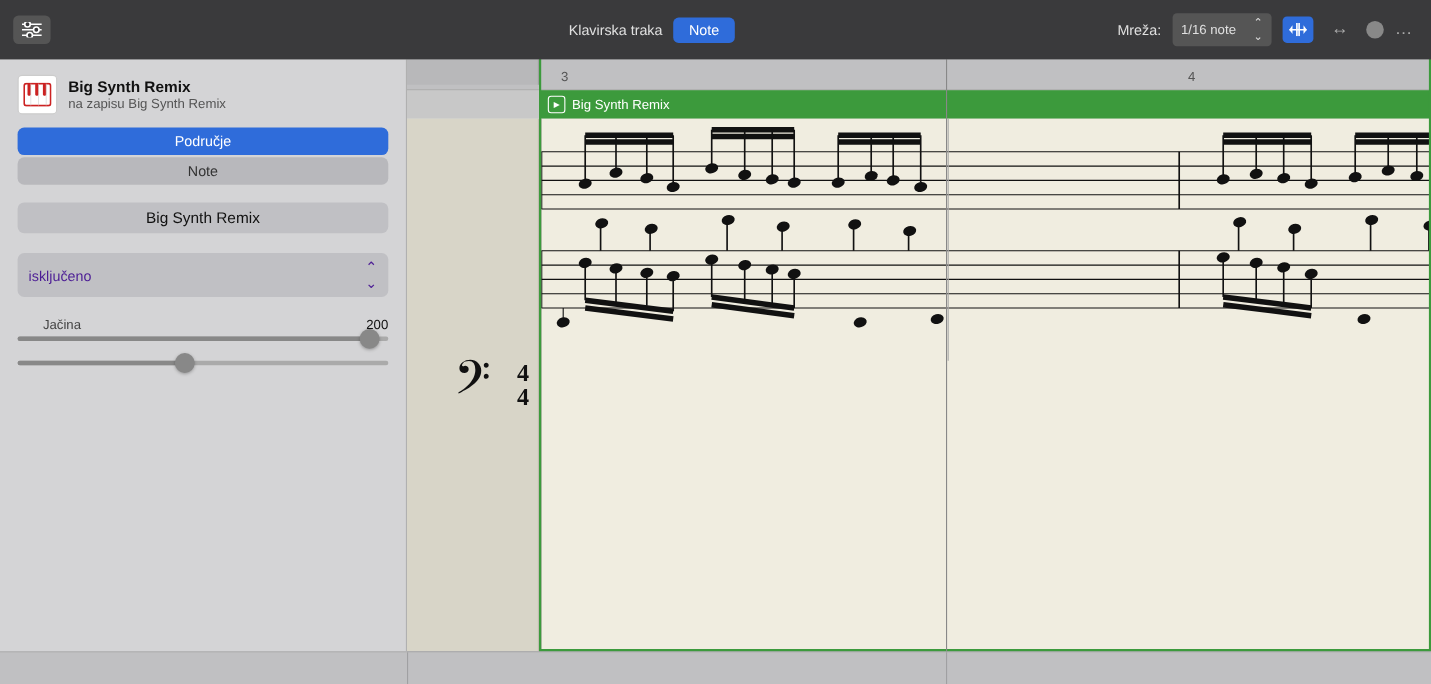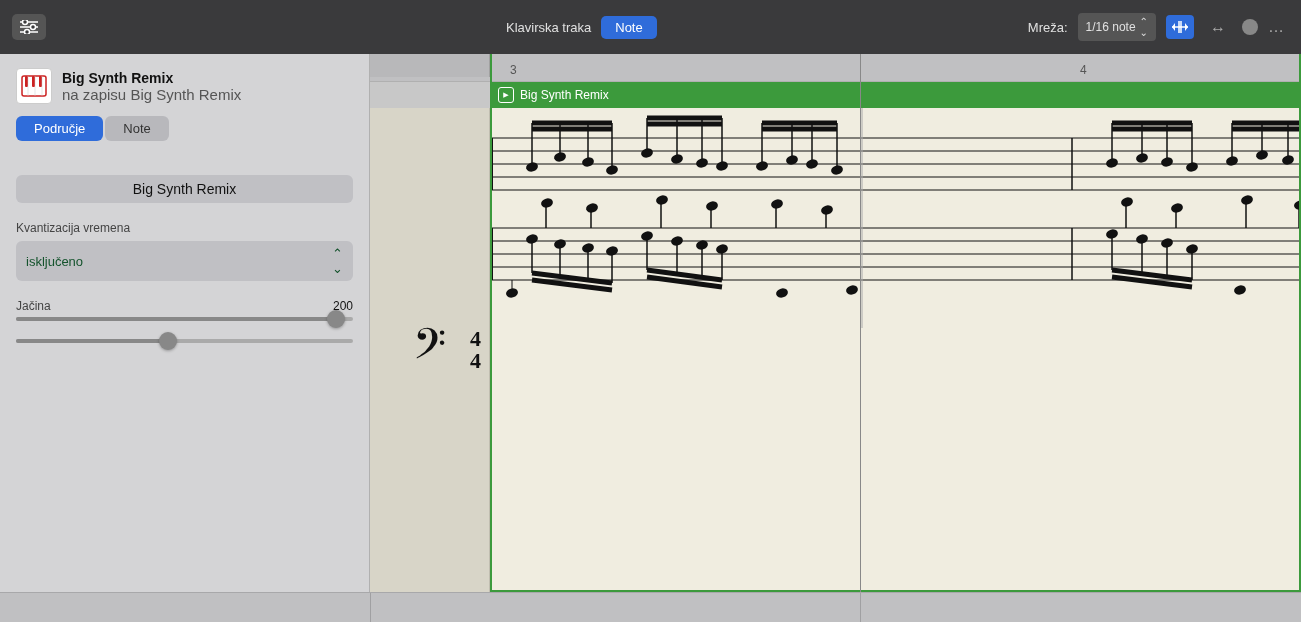--- a/index.html
+++ b/index.html
@@ -49,20 +49,21 @@
       display: flex;
       align-items: center;
       justify-content: space-between;
       padding: 0 16px;
       z-index: 10;
     }
     .center-toolbar-left {
       display: flex;
       align-items: center;
       gap: 10px;
+      margin-left: 11px;
     }
     .toolbar-label {
       color: #e0e0e0;
       font-size: 13px;
     }
     .toolbar-btn-active {
       background: #2f6cda;
       color: #fff;
       border: none;
       border-radius: 5px;
@@ -83,21 +84,21 @@
     .toolbar-grid-select {
       background: #555;
       color: #e0e0e0;
       border: none;
       border-radius: 4px;
       padding: 3px 8px;
       font-size: 12px;
       cursor: pointer;
       display: flex;
       align-items: center;
-      gap: 4px;
+      gap: 16px;
     }
     .toolbar-icon-btn {
       background: #2f6cda;
       border: none;
       border-radius: 4px;
       width: 28px;
       height: 24px;
       display: flex;
       align-items: center;
       justify-content: center;
@@ -159,27 +160,28 @@
       font-size: 18px;
       color: #cc2222;
       border: 1px solid #ccc;
     }
     .region-info h2 {
       font-size: 14px;
       font-weight: 600;
       color: #111;
     }
     .region-info p {
-      font-size: 15px;
+      font-size: 12px;
       color: #555;
     }
     .tab-row {
       display: flex;
       gap: 2px;
-      margin-bottom: 34px;
+      margin-bottom: 16px;
+      flex-direction: column;
     }
     .tab-btn-active {
       background: #2f6cda;
       color: #fff;
       border: none;
       border-radius: 6px;
       padding: 5px 18px;
       font-size: 13px;
       cursor: pointer;
       font-weight: 500;
@@ -217,31 +219,32 @@
       align-items: center;
       background: #c0c0c4;
       border-radius: 6px;
       padding: 5px 10px;
       margin-bottom: 18px;
       cursor: pointer;
       justify-content: space-between;
     }
     .dropdown-row span {
       font-size: 13px;
-      color: #14532d;
+      color: #4c1d95;
     }
     .dropdown-arrow {
       font-size: 12px;
       color: #555;
     }
     .param-row {
       display: flex;
       justify-content: space-between;
       align-items: center;
       margin-bottom: 4px;
+      margin-left: 23px;
     }
     .param-label {
       font-size: 12px;
       color: #444;
     }
     .param-value {
       font-size: 12px;
       color: #111;
       font-weight: 500;
     }
@@ -473,21 +476,20 @@
     </div>
   </div>
 
   <div class="tab-row">
     <button class="tab-btn-active">Područje</button>
     <button class="tab-btn">Note</button>
   </div>
 
   <button class="region-name-btn">Big Synth Remix</button>
 
-  <div class="section-label">Kvantizacija vremena</div>
   <div class="dropdown-row">
     <span>isključeno</span>
     <span class="dropdown-arrow">⌃<br>⌄</span>
   </div>
 
   <div class="param-row">
     <span class="param-label">Jačina</span>
     <span class="param-value">200</span>
   </div>
   <div class="slider-track">

